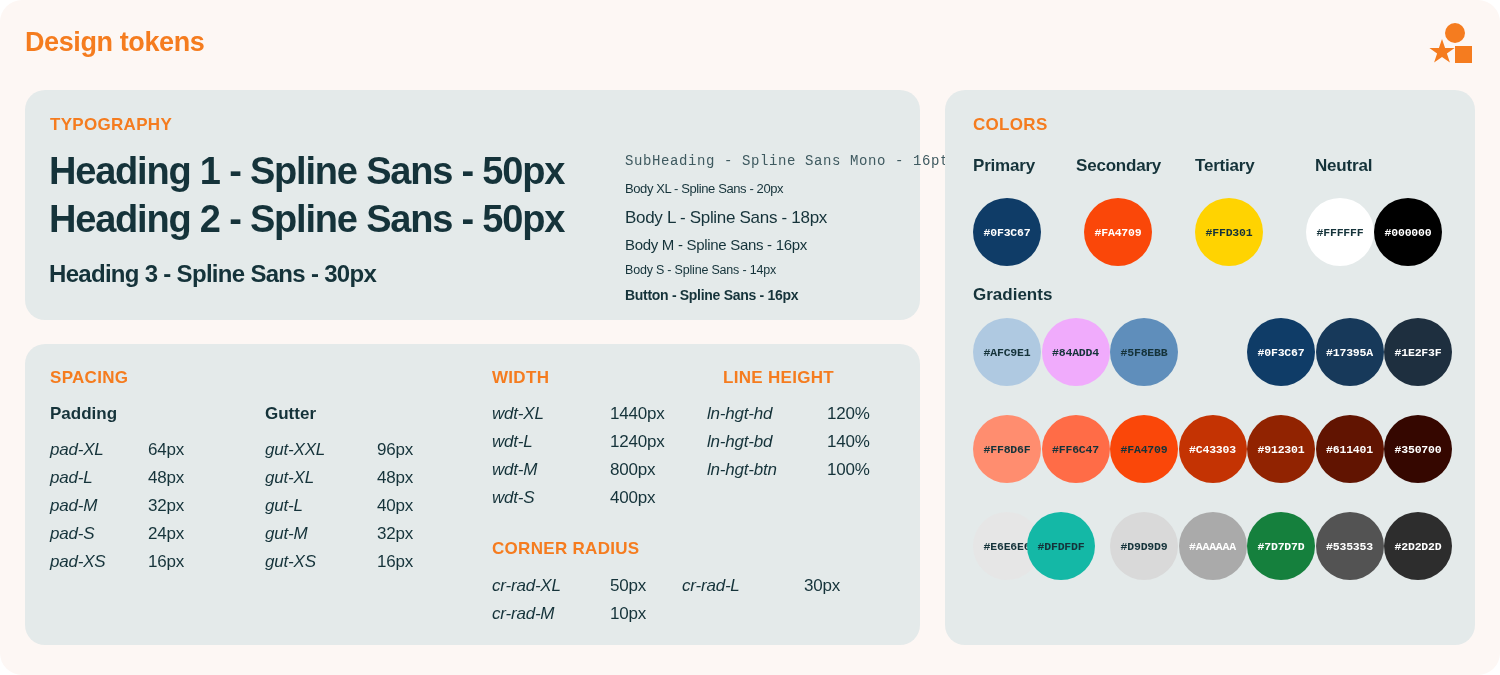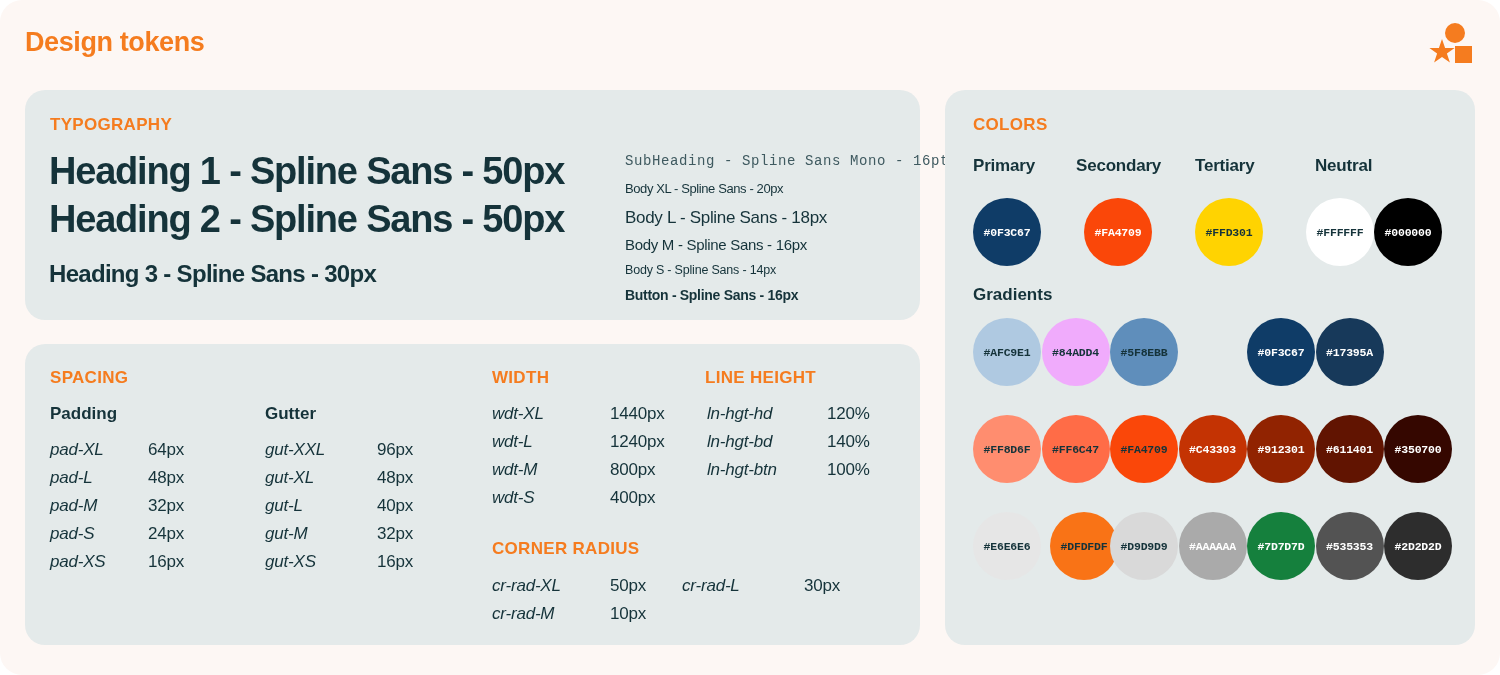--- a/index.html
+++ b/index.html
@@ -106,21 +106,21 @@
   .bs-sub  { font-family: "Liberation Mono", monospace; font-size: 14px; line-height: 26px; color: #3F5A60; letter-spacing: 0.6px; }
   .bs-xl   { font-size: 13px; line-height: 30px; letter-spacing: -0.4px; }
   .bs-l    { font-size: 17px; line-height: 28px; letter-spacing: -0.3px; }
   .bs-m    { font-size: 15px; line-height: 26px; letter-spacing: -0.3px; }
   .bs-s    { font-size: 12.5px; line-height: 24px; letter-spacing: -0.2px; }
   .bs-btn  { font-size: 14px; line-height: 26px; font-weight: bold; letter-spacing: -0.3px; }
 
   
   #spacing-title      { position: absolute; left: 25px;  top: 24px; }
   #width-title        { position: absolute; left: 467px; top: 24px; }
-  #lineheight-title   { position: absolute; left: 680px; top: 24px; }
+  #lineheight-title   { position: absolute; left: 698px; top: 24px; }
   #cornerradius-title { position: absolute; left: 467px; top: 195px; }
 
   .token-group { position: absolute; }
   .token-group .group-label { margin-bottom: 12px; }
 
   .token-row {
     display: flex;
     line-height: 28px;
     white-space: nowrap;
   }
@@ -393,20 +393,23 @@
         </div>
         <div class="gradient-swatch" style="left: 137px; background: rgb(95, 142, 187); z-index: 2;">
           <span class="swatch-hex" style="color: rgb(21, 51, 58);">#5F8EBB</span>
         </div>
         <div class="gradient-swatch" style="left: 274px; background: rgb(15, 60, 103); z-index: 4;">
           <span class="swatch-hex" style="color: rgb(255, 255, 255);">#0F3C67</span>
         </div>
         <div class="gradient-swatch" style="left: 342.5px; background: rgb(23, 57, 90); z-index: 5;">
           <span class="swatch-hex" style="color: rgb(255, 255, 255);">#17395A</span>
         </div>
+        <div class="gradient-swatch" style="left: 411px; background: rgb(30, 47, 63); z-index: 6;">
+          <span class="swatch-hex" style="color: rgb(255, 255, 255);">#1E2F3F</span>
+        </div>
       </div>
     <div class="gradient-row" id="gradient-row-1">
         <div class="gradient-swatch" style="left: 0px; background: rgb(255, 141, 111); z-index: 0;">
           <span class="swatch-hex" style="color: rgb(21, 51, 58);">#FF8D6F</span>
         </div>
         <div class="gradient-swatch" style="left: 68.5px; background: rgb(255, 108, 71); z-index: 1;">
           <span class="swatch-hex" style="color: rgb(21, 51, 58);">#FF6C47</span>
         </div>
         <div class="gradient-swatch" style="left: 137px; background: rgb(250, 71, 9); z-index: 2;">
           <span class="swatch-hex" style="color: rgb(21, 51, 58);">#FA4709</span>
@@ -421,21 +424,21 @@
           <span class="swatch-hex" style="color: rgb(255, 255, 255);">#611401</span>
         </div>
         <div class="gradient-swatch" style="left: 411px; background: rgb(53, 7, 0); z-index: 6;">
           <span class="swatch-hex" style="color: rgb(255, 255, 255);">#350700</span>
         </div>
       </div>
     <div class="gradient-row" id="gradient-row-2">
         <div class="gradient-swatch" style="left: 0px; background: rgb(230, 230, 230); z-index: 0;">
           <span class="swatch-hex" style="color: rgb(21, 51, 58);">#E6E6E6</span>
         </div>
-        <div class="gradient-swatch" style="left: 77px; background: #f97316; z-index: 1;">
+        <div class="gradient-swatch" style="left: 54px; background: #14b8a6; z-index: 1;">
           <span class="swatch-hex" style="color: rgb(21, 51, 58);">#DFDFDF</span>
         </div>
         <div class="gradient-swatch" style="left: 137px; background: rgb(217, 217, 217); z-index: 2;">
           <span class="swatch-hex" style="color: rgb(21, 51, 58);">#D9D9D9</span>
         </div>
         <div class="gradient-swatch" style="left: 205.5px; background: rgb(170, 170, 170); z-index: 3;">
           <span class="swatch-hex" style="color: rgb(255, 255, 255);">#AAAAAA</span>
         </div>
         <div class="gradient-swatch" style="left: 274px; background: #15803d; z-index: 4;">
           <span class="swatch-hex" style="color: rgb(255, 255, 255);">#7D7D7D</span>

